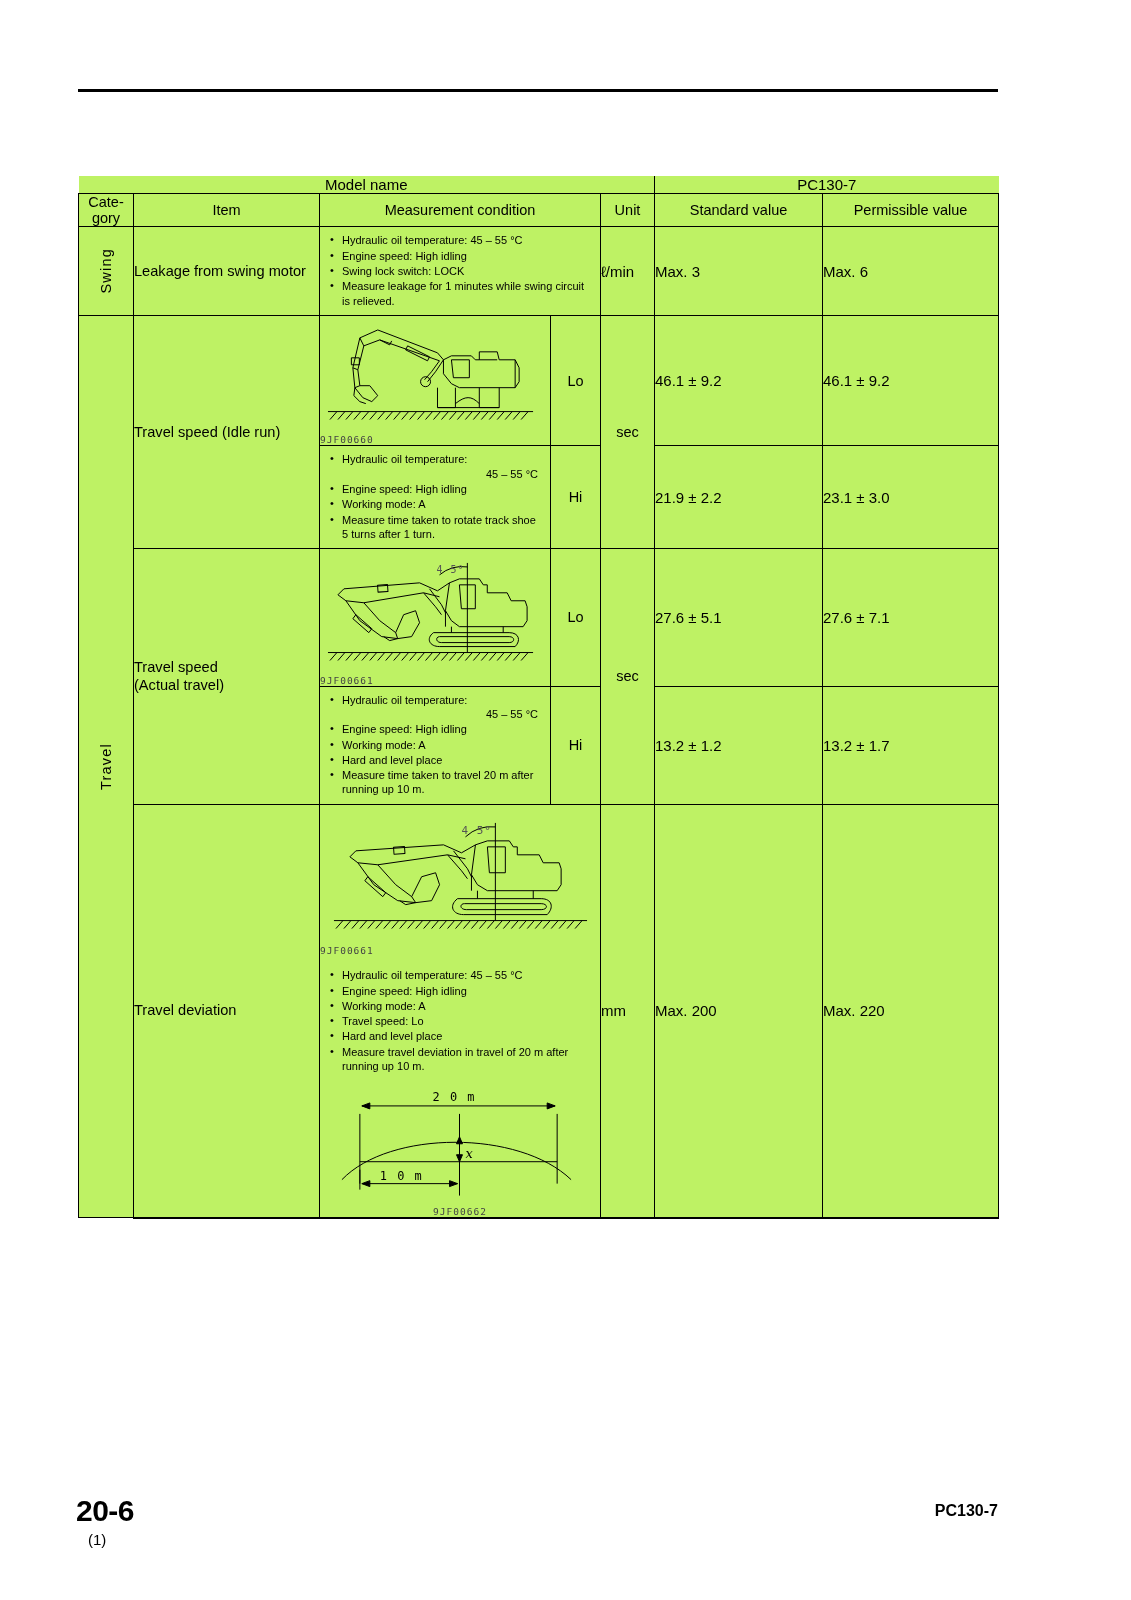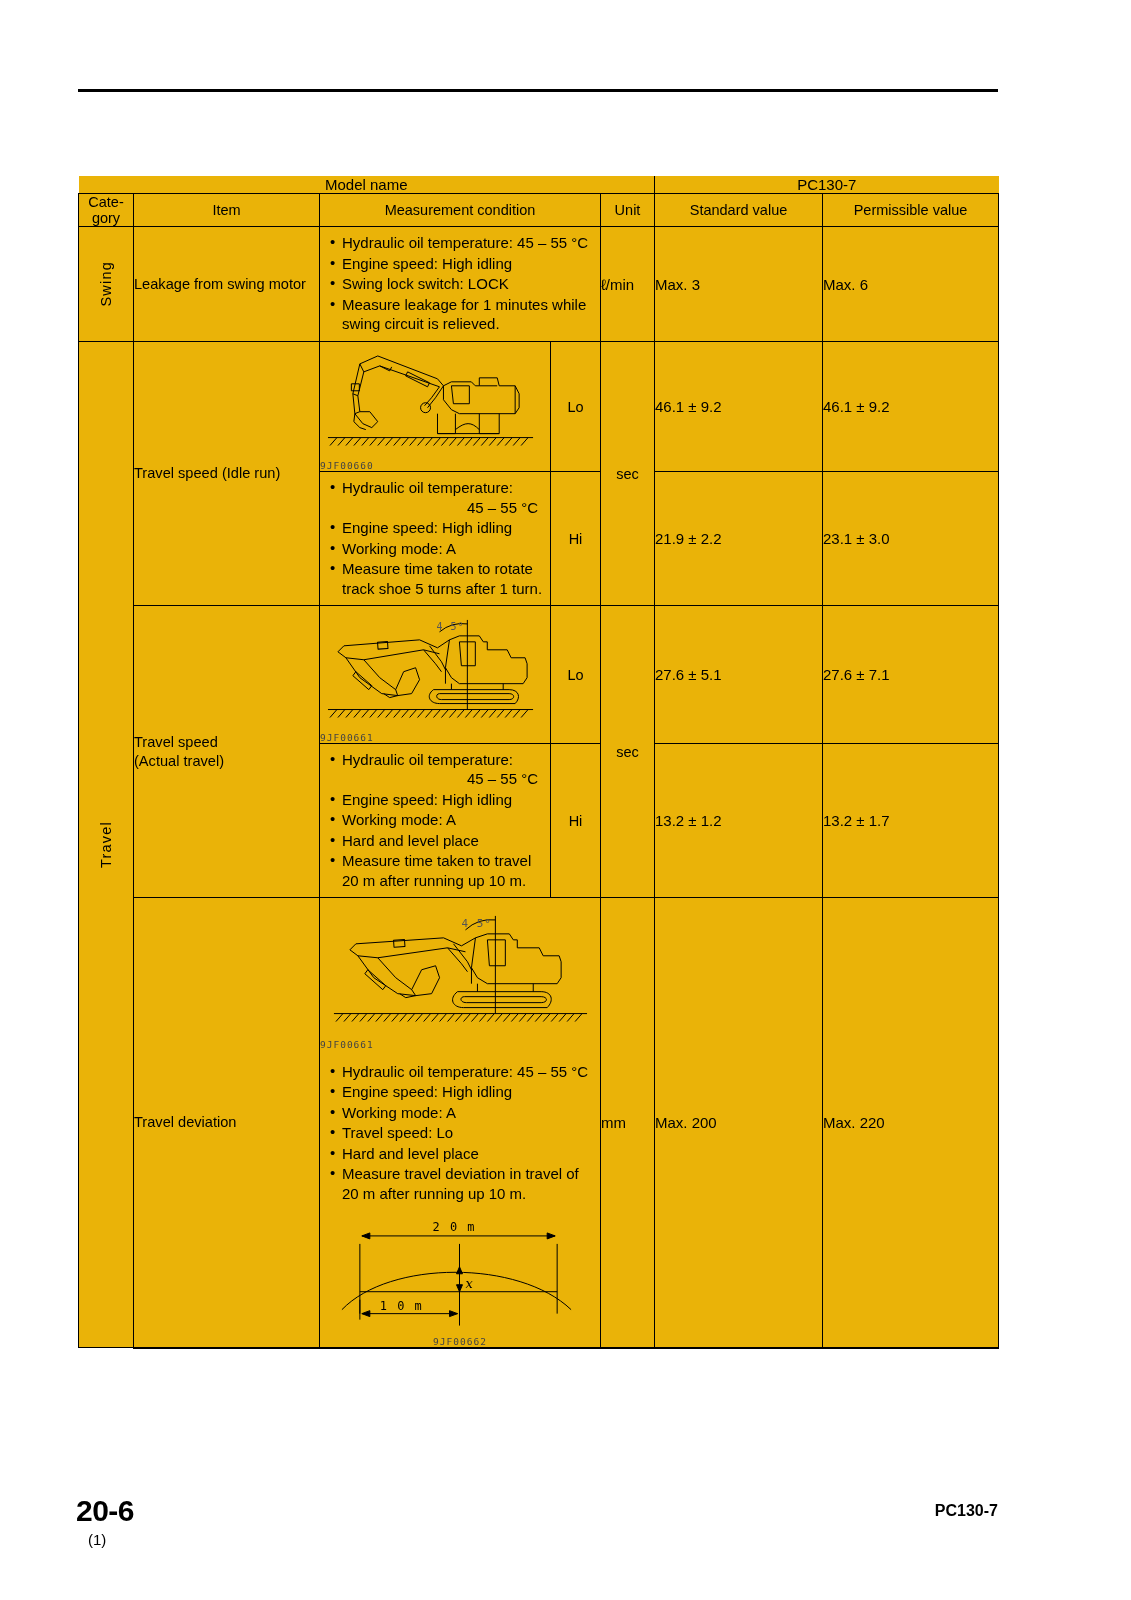--- a/index.html
+++ b/index.html
@@ -51,21 +51,21 @@
     top: 176px;
     width: 920px;
     border-collapse: collapse;
     table-layout: fixed;
     font-size: 14.5px;
   }
   .tbl td {
     border: 1px solid #000;
     padding: 0;
     vertical-align: middle;
-    background: #eab308;
+    background: #bef264;
   }
   .tbl .top-rule { border-top: 2.5px solid #000; }
   .tbl .bot-rule { border-bottom: 2.5px solid #000; }
 
   .c-cat  { width: 55px; }
   .c-item { width: 186px; }
   .c-cond { width: 231px; }
   .c-lohi { width: 50px; }
   .c-unit { width: 54px; }
   .c-std  { width: 168px; }
@@ -113,21 +113,21 @@
   .item-txt {
     padding: 10px 12px;
     line-height: 1.28;
     font-size: 14.6px;
   }
 
   ul.cond {
     list-style: none;
     margin: 0;
     padding: 6px 6px 6px 10px;
-    font-size: 15px;
+    font-size: 11px;
     line-height: 1.3;
   }
   ul.cond li {
     position: relative;
     padding-left: 12px;
     margin: 0 0 1px 0;
   }
   ul.cond li:before {
     content: "\2022";
     position: absolute;

